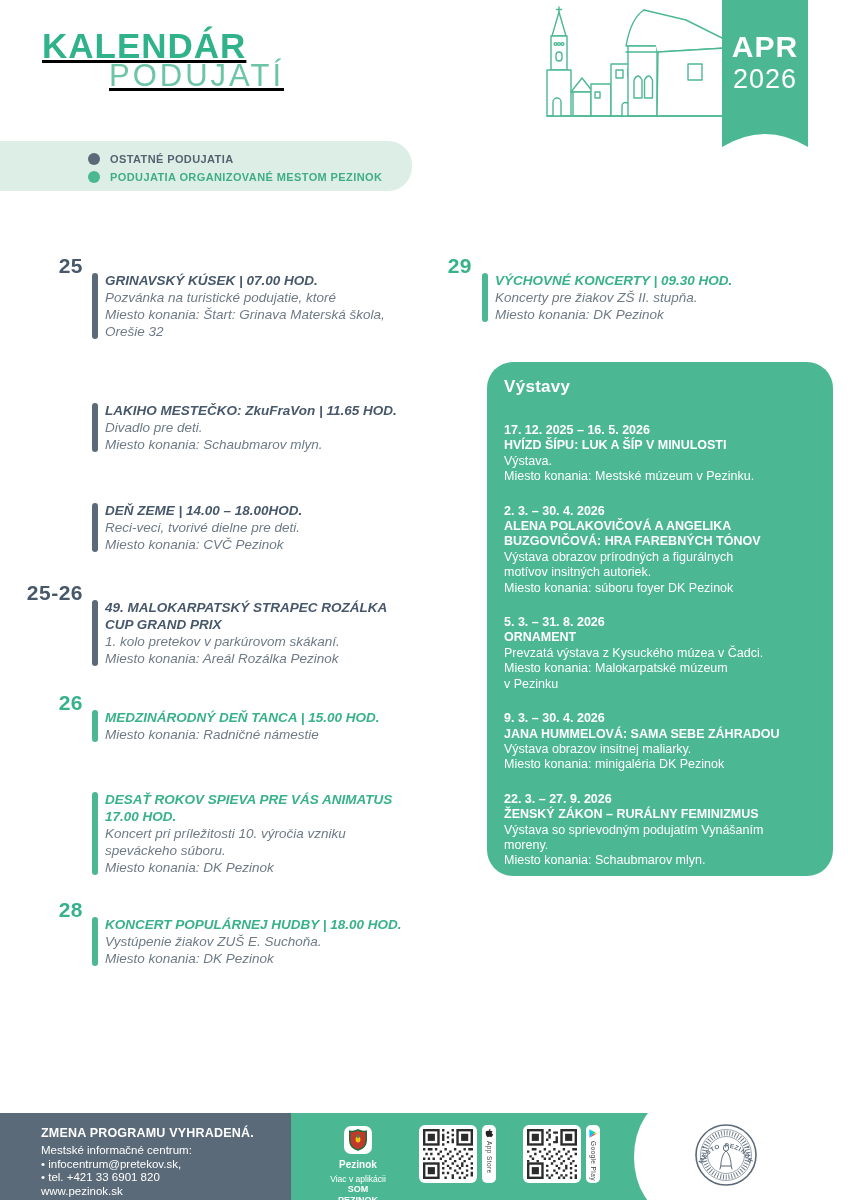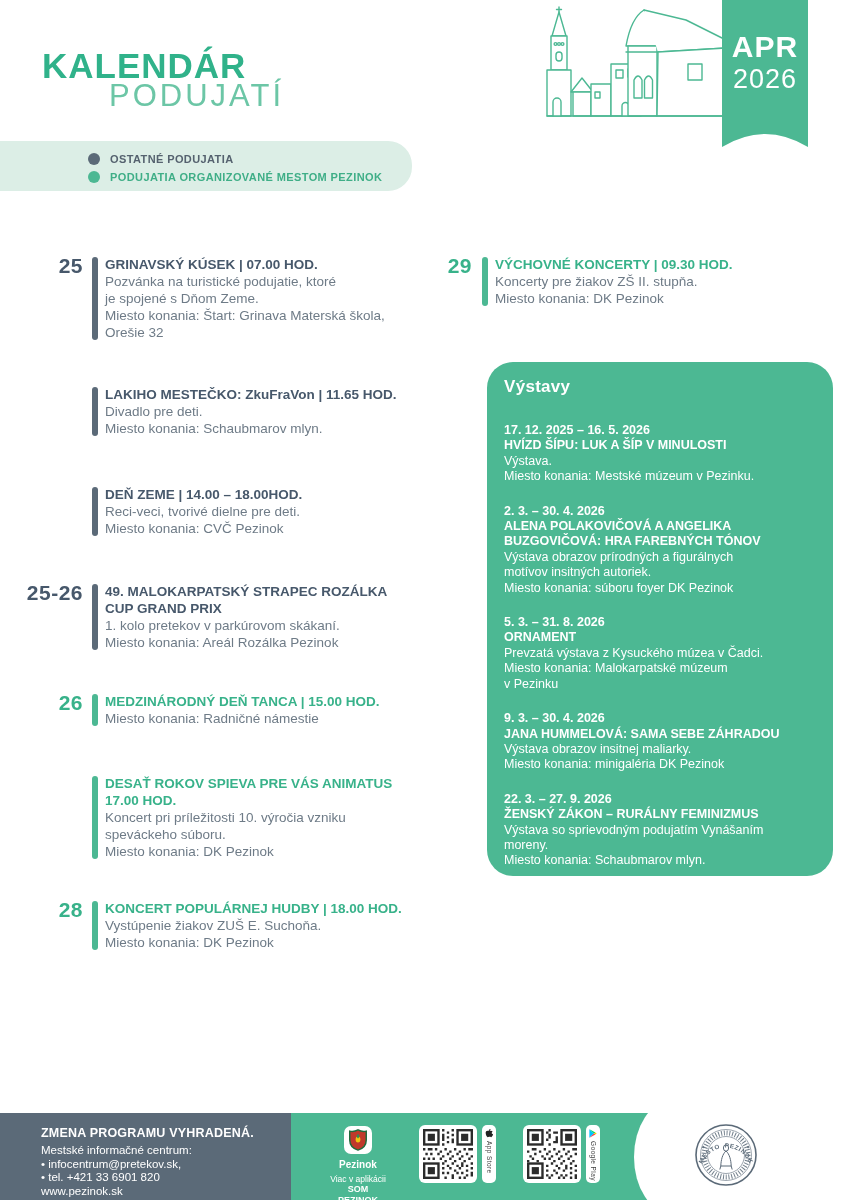--- a/index.html
+++ b/index.html
@@ -9,21 +9,21 @@
     --green-light:#dceee6;
     --slate:#5b6a78;
     --title-dark:#47586b;
     --body:#6e7b87;
   }
   #page{
     position:relative;width:848px;height:1200px;margin:0 auto;background:#fff;
     overflow:hidden;font-family:"Liberation Sans",sans-serif;
   }
   
-  .title-wrap{position:absolute;left:42px;top:48px;line-height:1;}
+  .title-wrap{position:absolute;left:42px;top:28px;line-height:1;text-decoration:underline;}
   .t1{font-size:35px;font-weight:800;letter-spacing:1px;color:#30b28a;}
   .t2{font-size:31px;font-weight:400;letter-spacing:3px;color:#6cc6a6;margin:-3px 0 0 67px;}
   .castle{position:absolute;left:536px;top:6px;width:192px;height:112px;}
   .ribbon{position:absolute;left:722px;top:0;width:86px;height:148px;}
   .ribbon svg{position:absolute;left:0;top:0;}
   .ribbon .month{position:absolute;top:30px;left:0;width:100%;text-align:center;color:#fff;font-size:30px;font-weight:800;letter-spacing:1px;}
   .ribbon .year{position:absolute;top:64px;left:0;width:100%;text-align:center;color:#fff;font-size:27px;font-weight:400;letter-spacing:1px;}
   
   .legend{position:absolute;left:0;top:141px;width:412px;height:50px;background:var(--green-light);
     border-radius:0 24px 24px 0;box-sizing:border-box;padding-top:10px;}
@@ -32,21 +32,21 @@
   .lrow.city .ldot{background:var(--green);}
   .lrow.other .ldot{background:var(--slate);}
   .ltext{font-size:11px;font-weight:bold;letter-spacing:.4px;}
   .lrow.city .ltext{color:#3fae87;}
   .lrow.other .ltext{color:#55626f;}
   
   .event{position:absolute;left:0;width:424px;}
   .event.right{left:424px;}
   .event .date{position:absolute;left:0;top:-2px;width:83px;text-align:right;
     font-size:21px;font-weight:bold;letter-spacing:.5px;}
-  .event .content{position:absolute;left:105px;top:0;}
+  .event .content{position:absolute;left:105px;top:16px;font-style:italic;}
   .event.right .date{width:48px;}
   .event.right .content{left:71px;}
   .bar{position:absolute;left:-13px;top:1px;bottom:1px;width:6px;border-radius:3px;}
   .etitle{font-size:13.5px;font-weight:bold;line-height:17px;white-space:nowrap;}
   .eline{font-size:13.5px;line-height:17px;color:var(--body);white-space:nowrap;}
   .event[data-cat="other"] .date,.event[data-cat="other"] .etitle{color:var(--title-dark);}
   .event[data-cat="other"] .bar{background:var(--slate);}
   .event[data-cat="city"] .date,.event[data-cat="city"] .etitle{color:var(--green-text);}
   .event[data-cat="city"] .bar{background:var(--green);}
   
@@ -139,21 +139,20 @@
       <span class="ltext">PODUJATIA ORGANIZOVANÉ MESTOM PEZINOK</span>
     </div>
   </div>
 
   <div class="event" style="top:256px" data-cat="other">
     <div class="date">25</div>
     <div class="content">
       <div class="bar"></div>
       <div class="etitle">GRINAVSKÝ KÚSEK | 07.00 HOD.</div>
       <div class="eline">Pozvánka na turistické podujatie, ktoré</div>
-      <div class="eline">je spojené s Dňom Zeme.</div>
       <div class="eline">Miesto konania: Štart: Grinava Materská škola,</div>
       <div class="eline">Orešie 32</div>
     </div>
   </div>
 
   <div class="event" style="top:386px" data-cat="other">
     <div class="date"></div>
     <div class="content">
       <div class="bar"></div>
       <div class="etitle">LAKIHO MESTEČKO: ZkuFraVon | 11.65 HOD.</div>

